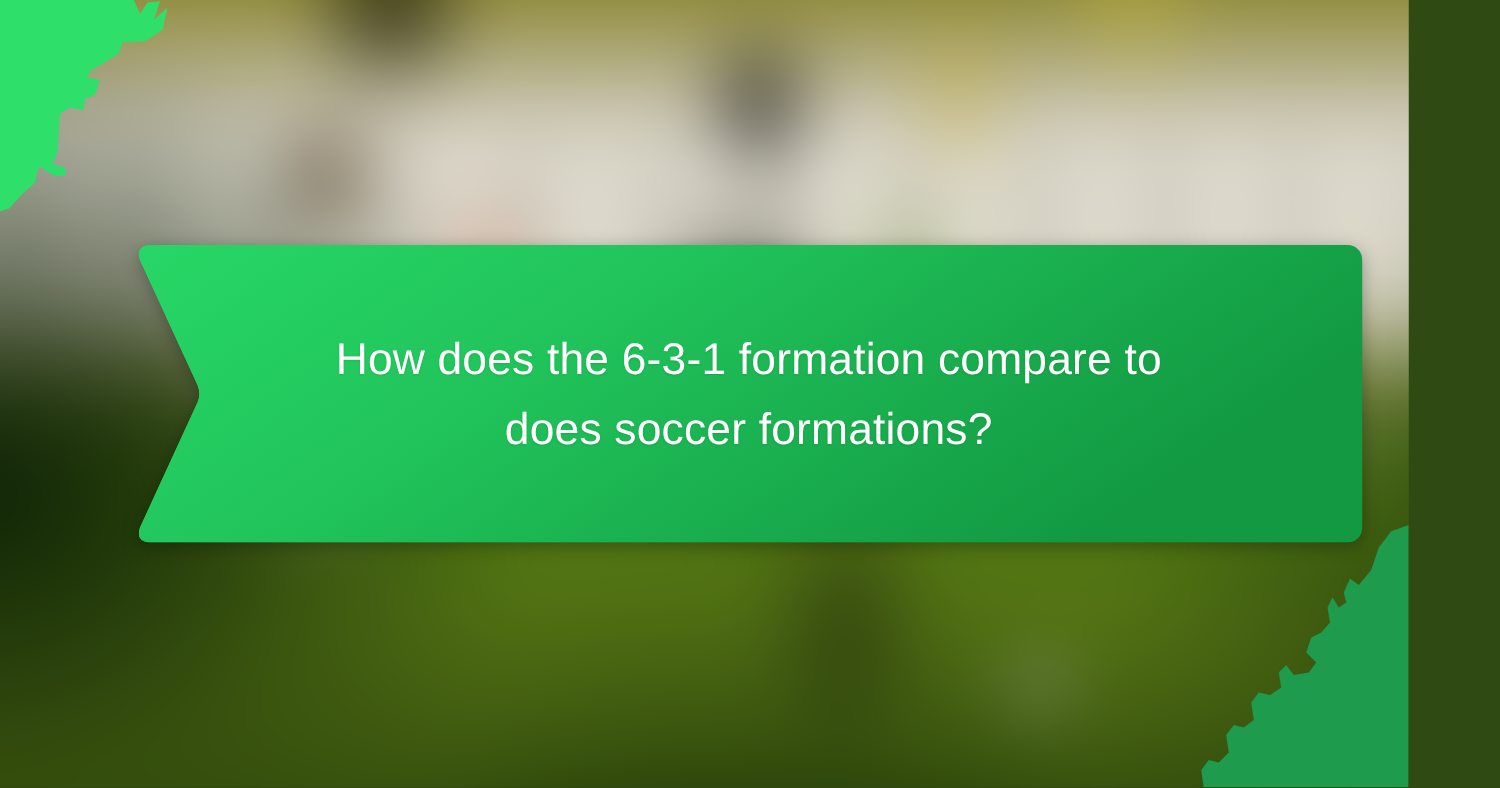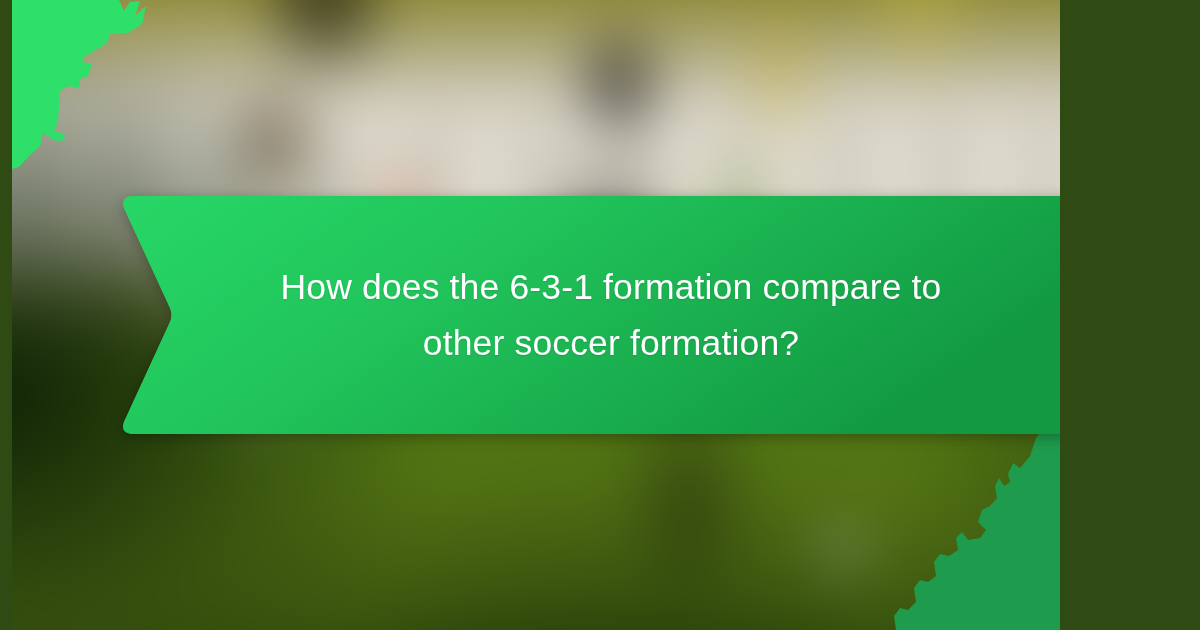--- a/index.html
+++ b/index.html
@@ -8,24 +8,23 @@
   html, body {
     width:1200px;
     height:630px;
     overflow:hidden;
     background:#2f4a12;
     font-family:"Liberation Sans", sans-serif;
   }
 
   #stage {
     position:relative;
-    width:1048px;
+    width:1127px;
     height:630px;
     overflow:hidden;
-    margin-left:12px;
   }
 
   
   #photo-bg {
     position:absolute;
     left:-60px; top:-60px;
     width:1320px; height:750px;
     filter:blur(26px) saturate(1.05);
     transform:scale(1.06);
   }
@@ -217,17 +216,17 @@
           <path d="M 14,0 L 968,0 Q 982,0 978,12 L 932,112 Q 929,119 932,126
                    L 978,226 Q 982,238 968,238 L 14,238 Q 0,238 4,226
                    L 50,126 Q 53,119 50,112 L 4,12 Q 0,0 14,0 Z"></path>
         </clipPath>
       </defs>
       <rect x="0" y="0" width="982" height="238" fill="url(#ribbonGrad2)" clip-path="url(#ribbonClip)"></rect>
     </svg>
 
     <div id="ribbon-text">
       <span class="line">How does the 6-3-1 formation compare to</span>
-      <span class="line">other soccer formation?</span>
+      <span class="line">does soccer formations?</span>
     </div>
   </div>
 
 </div>
 
 </body></html>

